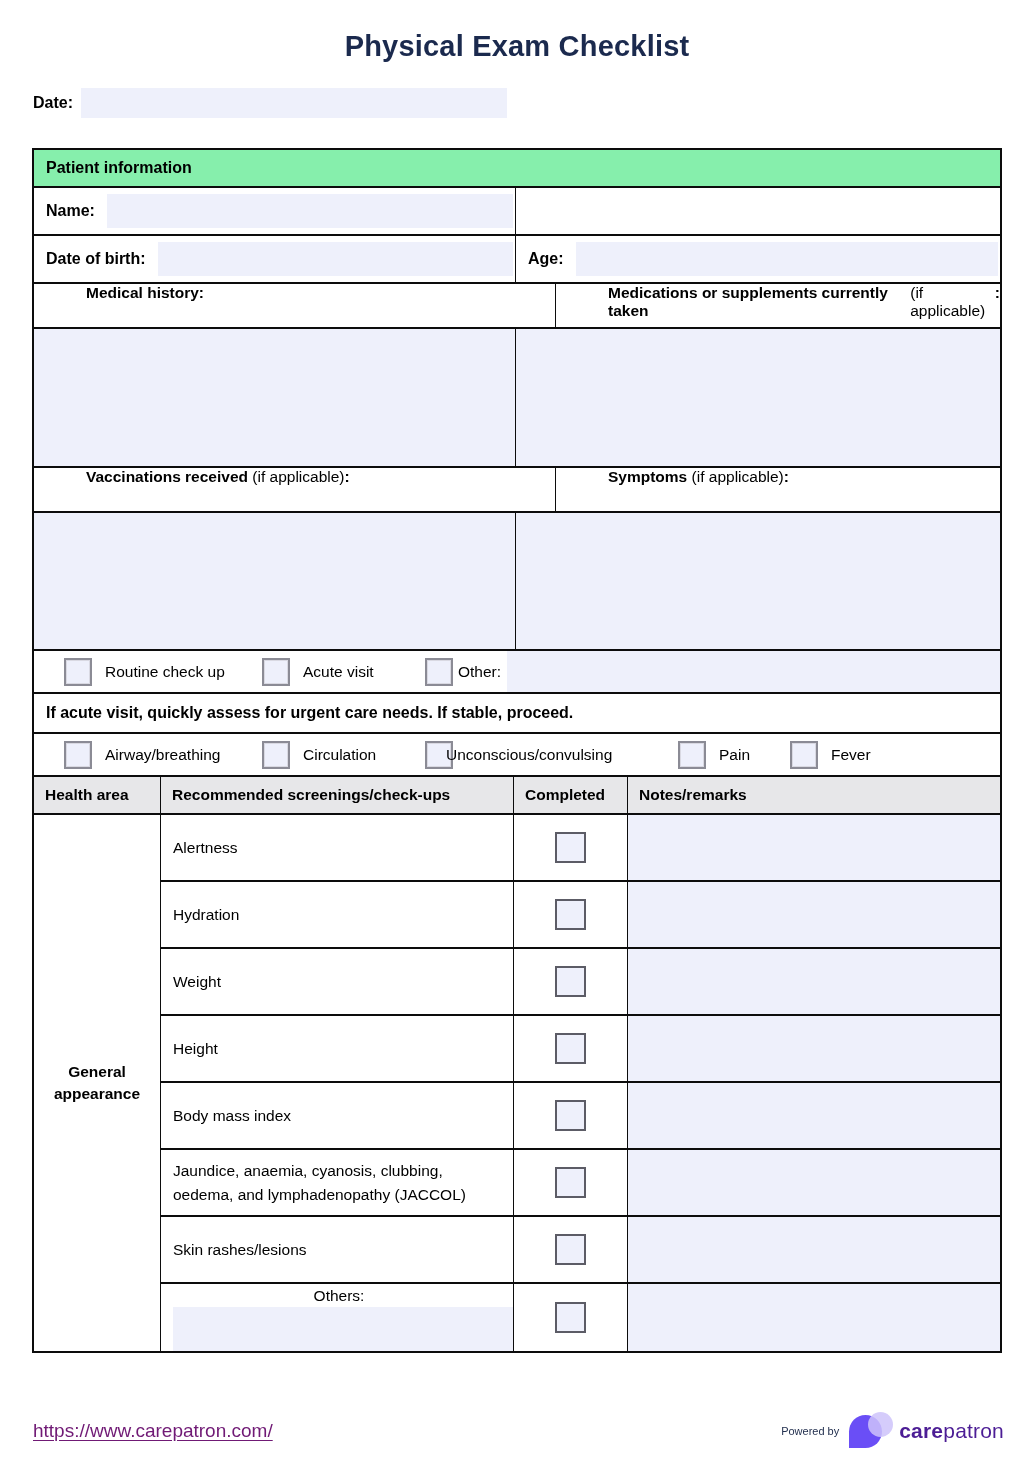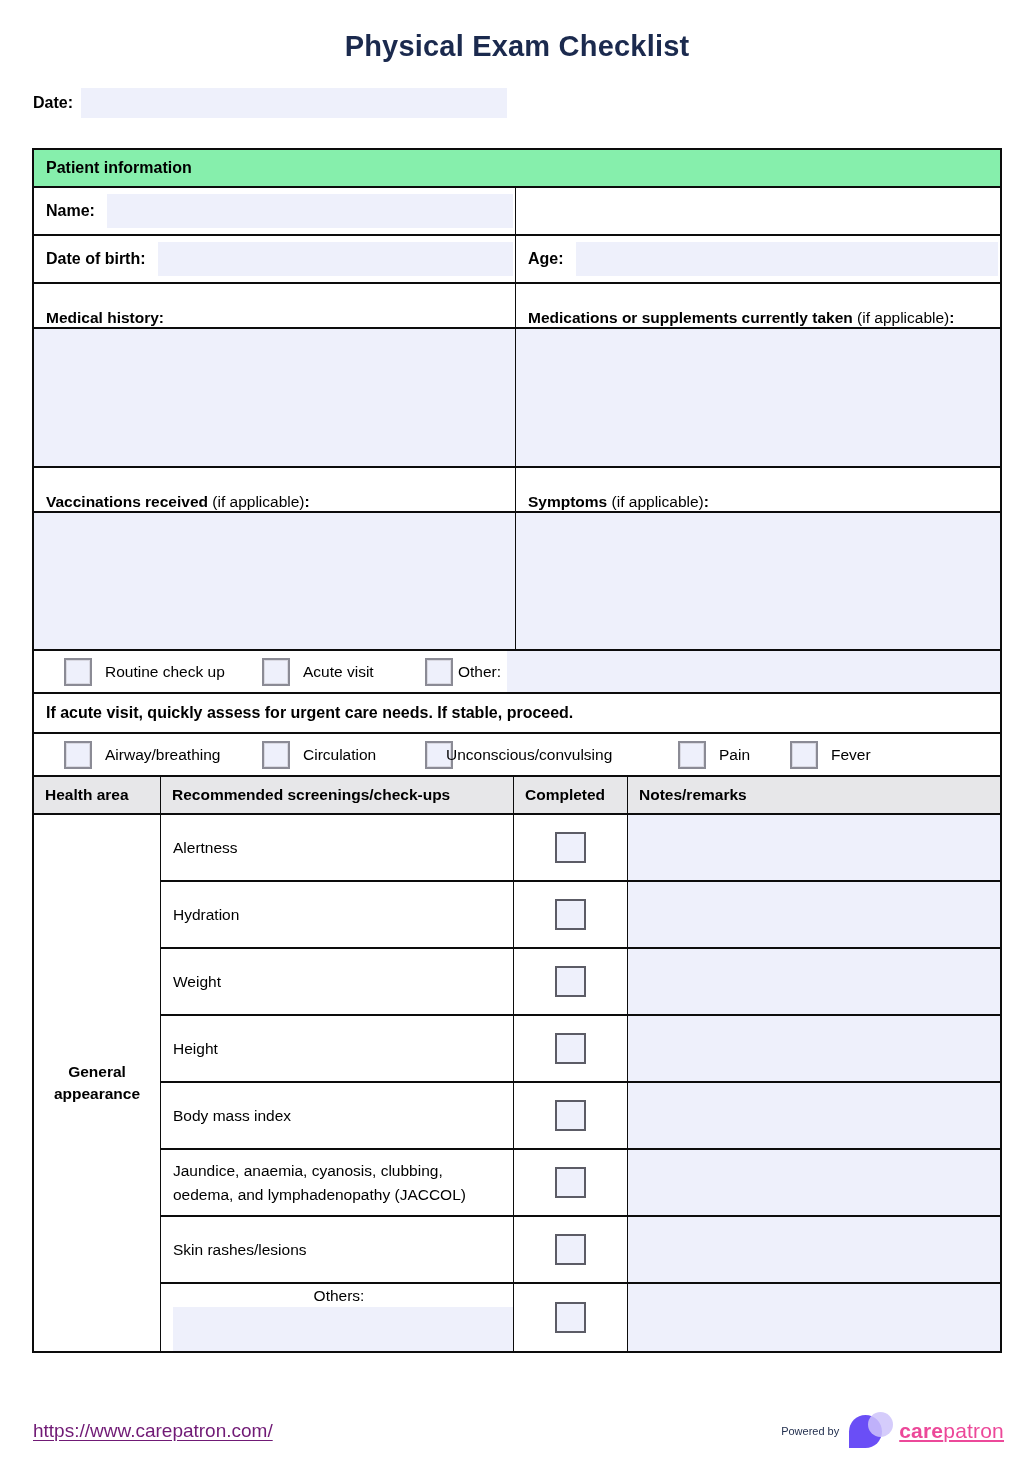--- a/index.html
+++ b/index.html
@@ -23,21 +23,21 @@
   .cell.left  { width:482px; border-right:1px solid #0c0c0c; }
   .cell.right { flex:1; }
 
   .field-cell { display:flex; align-items:center; padding:6px 2px 6px 12px; }
   .field-cell .lbl { font-weight:bold; font-size:16px; white-space:nowrap; margin-right:6px; z-index:2; background:#fff; padding:4px 6px 4px 0; }
   .fill-input { flex:1; align-self:stretch; background:#eef0fb; }
 
   .h48 { height:48px; }
   .h45 { height:45px; }
 
-  .label-cell { display:flex; align-items:flex-end; padding-left:12px; font-size:15.5px; }
+  .label-cell { display:flex; align-items:flex-start; padding-left:12px; font-size:15.5px;margin-left:40px; }
   .label-cell .b { font-weight:bold; }
   .label-cell .n { font-weight:normal; }
   .label-cell .sp { white-space:pre; }
 
   .textarea-row { height:139px; }
   .textarea-row2 { height:138px; }
   .textarea { background:#eef0fb; }
 
   .checks-row { position:relative; height:43px; }
   .cb { position:absolute; top:50%; transform:translateY(-50%); width:28px; height:28px; background:#eef0fb; border:2px solid #8b8b95; box-shadow:0 0 0 1px #d9d9e2 inset; }
@@ -66,21 +66,21 @@
   .others-input { flex:1; align-self:stretch; background:#eef0fb; margin:0; }
   .others-lbl { margin-right:0; padding-right:8px; white-space:nowrap; }
 
   .footer { position:absolute; left:33px; right:30px; top:1412px; display:flex; align-items:center; justify-content:space-between; }
   .site-link { font-size:19px; color:#701a75; text-decoration:underline; text-underline-offset:3px; }
   .brand { display:flex; align-items:center; }
   .powered { font-size:11px; color:#23304f; margin-right:10px; }
   .logo { position:relative; width:44px; height:38px; margin-right:6px; }
   .logo .blob { position:absolute; left:0; top:3px; width:33px; height:33px; background:#6a4ef6; border-radius:50% 50% 50% 0; }
   .logo .bubble { position:absolute; left:19px; top:0; width:25px; height:25px; border-radius:50%; background:rgba(206,195,250,0.85); }
-  .wordmark { font-size:21px; color:#ec4899; letter-spacing:0.2px;text-decoration:underline; }
+  .wordmark { font-size:21px; color:#4c1d95; letter-spacing:0.2px; }
   .wordmark .b { font-weight:bold; }
 </style>
 </head>
 <body>
 
 <div class="page">
 
   <div class="title">Physical Exam Checklist</div>
 
   <div class="date-row">

